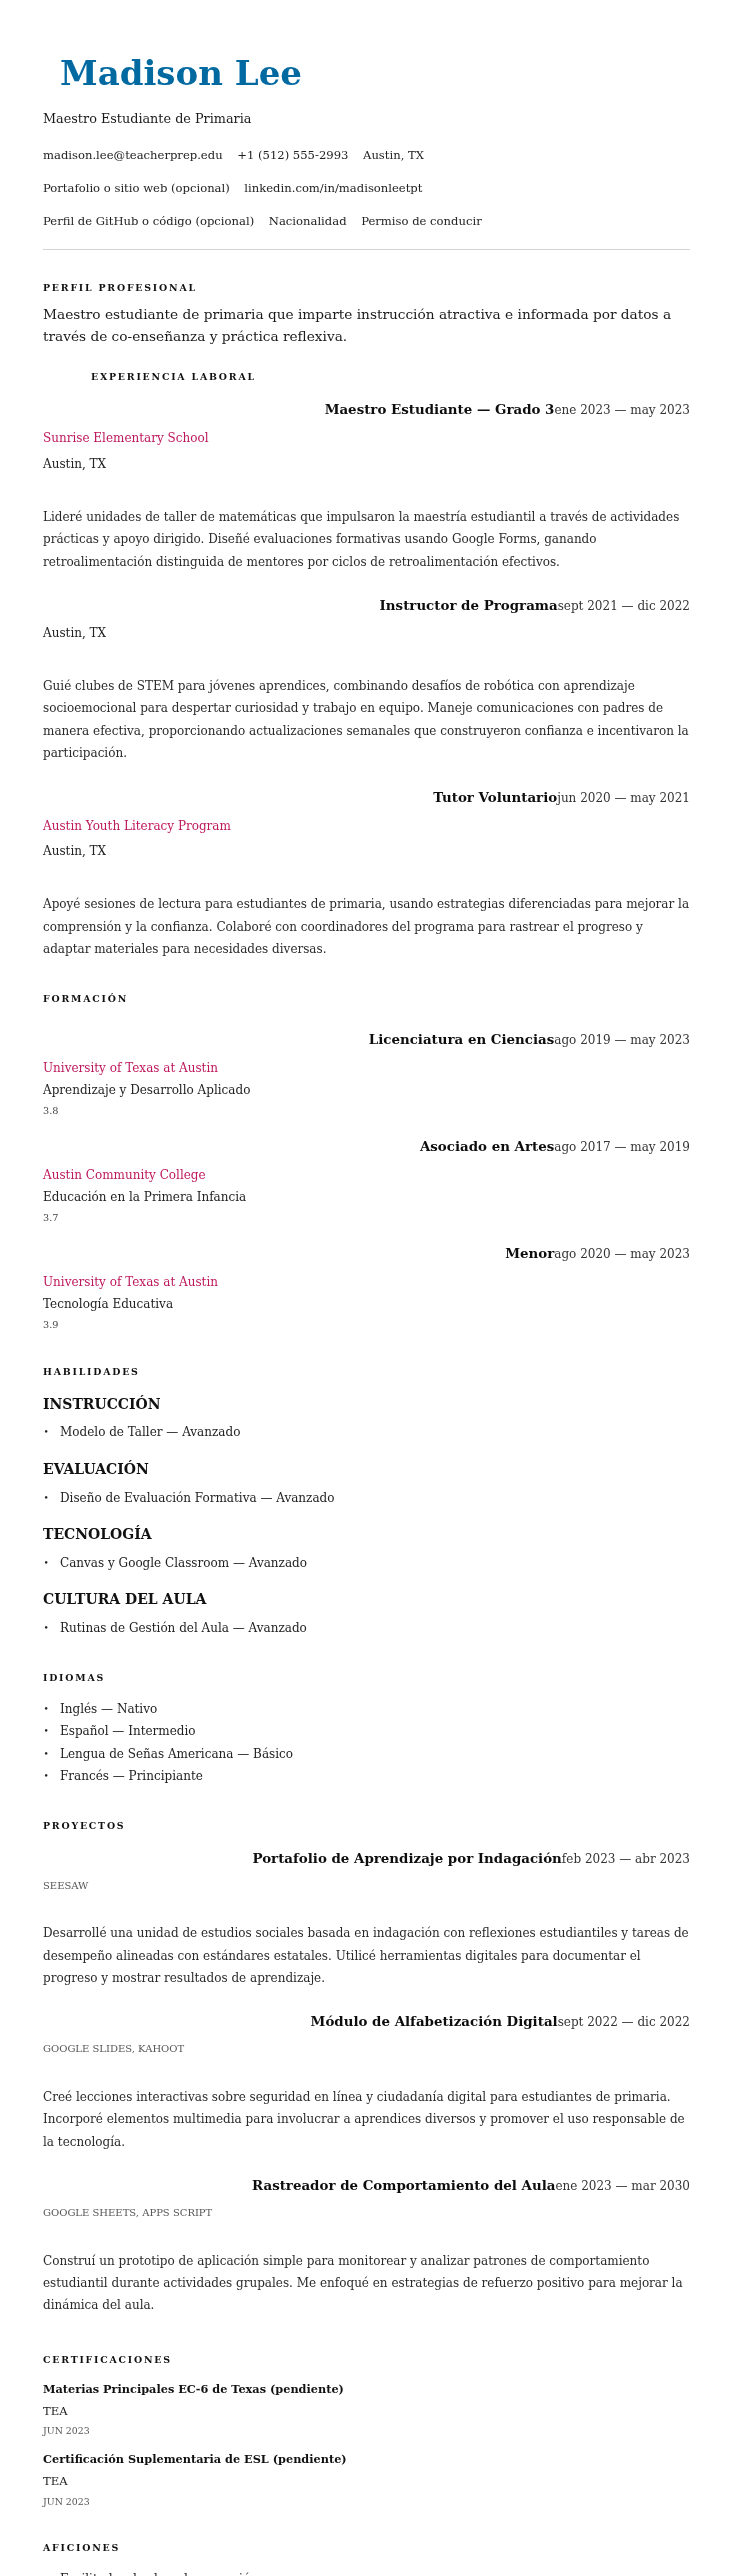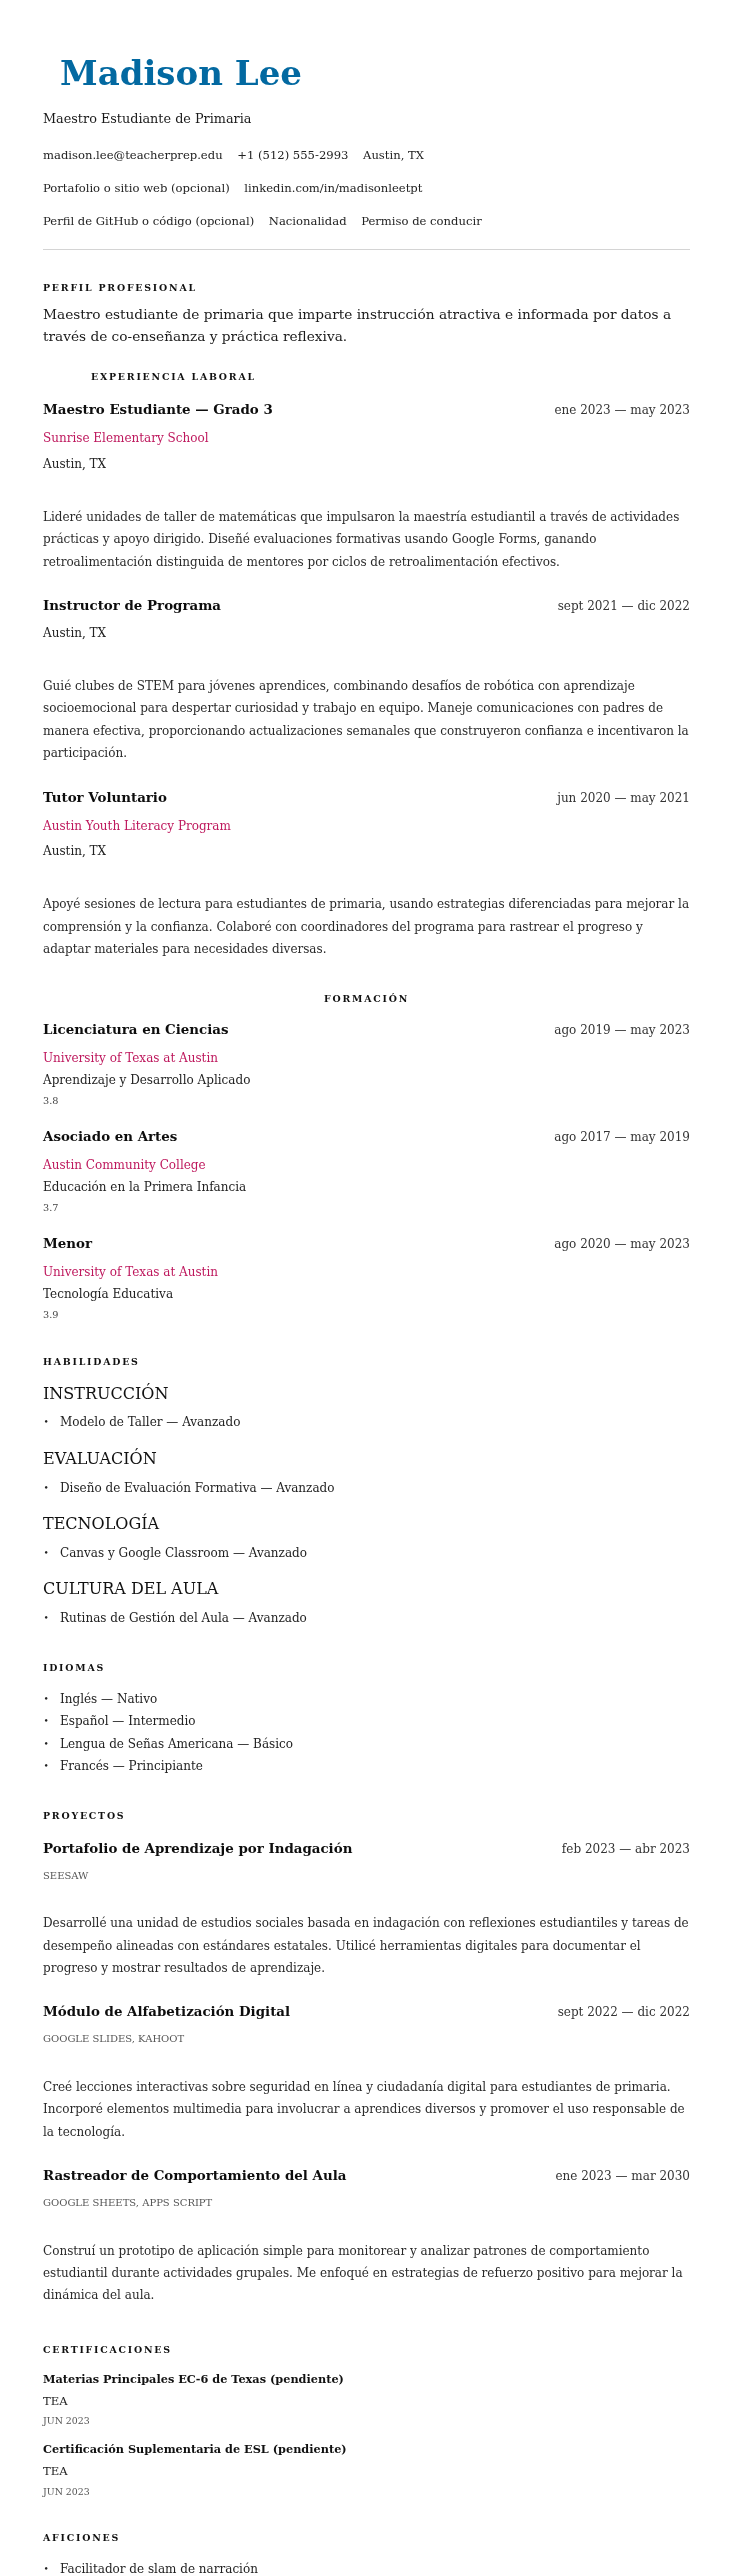--- a/index.html
+++ b/index.html
@@ -10,39 +10,39 @@
   .contact-row { font-size: 11.6px; line-height: 15px; color: #222; margin-top: 18px; display: flex; gap: 0 14.6px; flex-wrap: wrap; }
   .contact-row.first { margin-top: 21px; }
   .contact-row span { white-space: nowrap; }
   .divider { height: 1.2px; background: #d4d4d4; border: 0; margin: 19.5px 0 0 0; }
 
   .section-title { font-size: 9.4px; font-weight: bold; letter-spacing: 1.8px; text-transform: uppercase; margin: 0; line-height: 12px; color: #111; }
   .profile .section-title { margin-top: 32px; }
   .profile-text { font-size: 13.7px; line-height: 22px; margin-top: 9.7px; color: #1a1a1a; }
 
   .exp-section { margin-top: 24px; }
-  .entry-head { display: flex; justify-content: space-between; align-items: baseline; }
+  .entry-head { display: flex; justify-content: flex-end; align-items: baseline; }
   .entry-title { font-size: 13.4px; font-weight: bold; color: #0d0d0d; line-height: 17px; }
   .entry-date { font-size: 12px; color: #333; line-height: 17px; white-space: nowrap; }
   .entry-org { font-size: 12px; color: #be185d; line-height: 16px; margin-top: 11px; }
   .entry-loc { font-size: 12px; color: #222; line-height: 16px; margin-top: 9.7px; }
   .entry-desc { font-size: 12px; color: #2a2a2a; line-height: 22.4px; margin-top: 34px; }
 
   .exp-section .section-title { margin-bottom: 18px; margin-left: 48px; }
   .exp-entry + .exp-entry { margin-top: 24px; }
 
   .edu-section { margin-top: 32px; }
-  .edu-section .section-title { margin-bottom: 16px; text-align: center; }
+  .edu-section .section-title { margin-bottom: 26px; }
   .edu-entry + .edu-entry { margin-top: 21px; }
   .edu-field { font-size: 12px; color: #222; line-height: 16px; margin-top: 6px; }
   .edu-gpa { font-size: 9.7px; color: #444; line-height: 13.4px; margin-top: 6px; }
 
   .skills-section { margin-top: 34px; }
   .skills-section .section-title { margin-bottom: 18px; }
-  .skill-cat { font-size: 16px; font-weight: normal; color: #111; line-height: 16px; margin: 0; }
+  .skill-cat { font-size: 14px; font-weight: bold; color: #111; line-height: 16px; margin: 0; }
   .skill-group + .skill-group { margin-top: 17px; }
   ul.bullets { margin: 9.7px 0 0 0; padding: 0; list-style: none; }
   ul.bullets li { font-size: 12px; color: #222; line-height: 22.5px; position: relative; padding-left: 17px; }
   ul.bullets li::before { content: "•"; position: absolute; left: 0.6px; top: 0; font-size: 9px; color: #222; }
 
   .lang-section { margin-top: 33px; }
   .lang-section ul.bullets { margin-top: 13.4px; }
 
   .proj-section { margin-top: 32px; }
   .proj-section .section-title { margin-bottom: 18px; }

